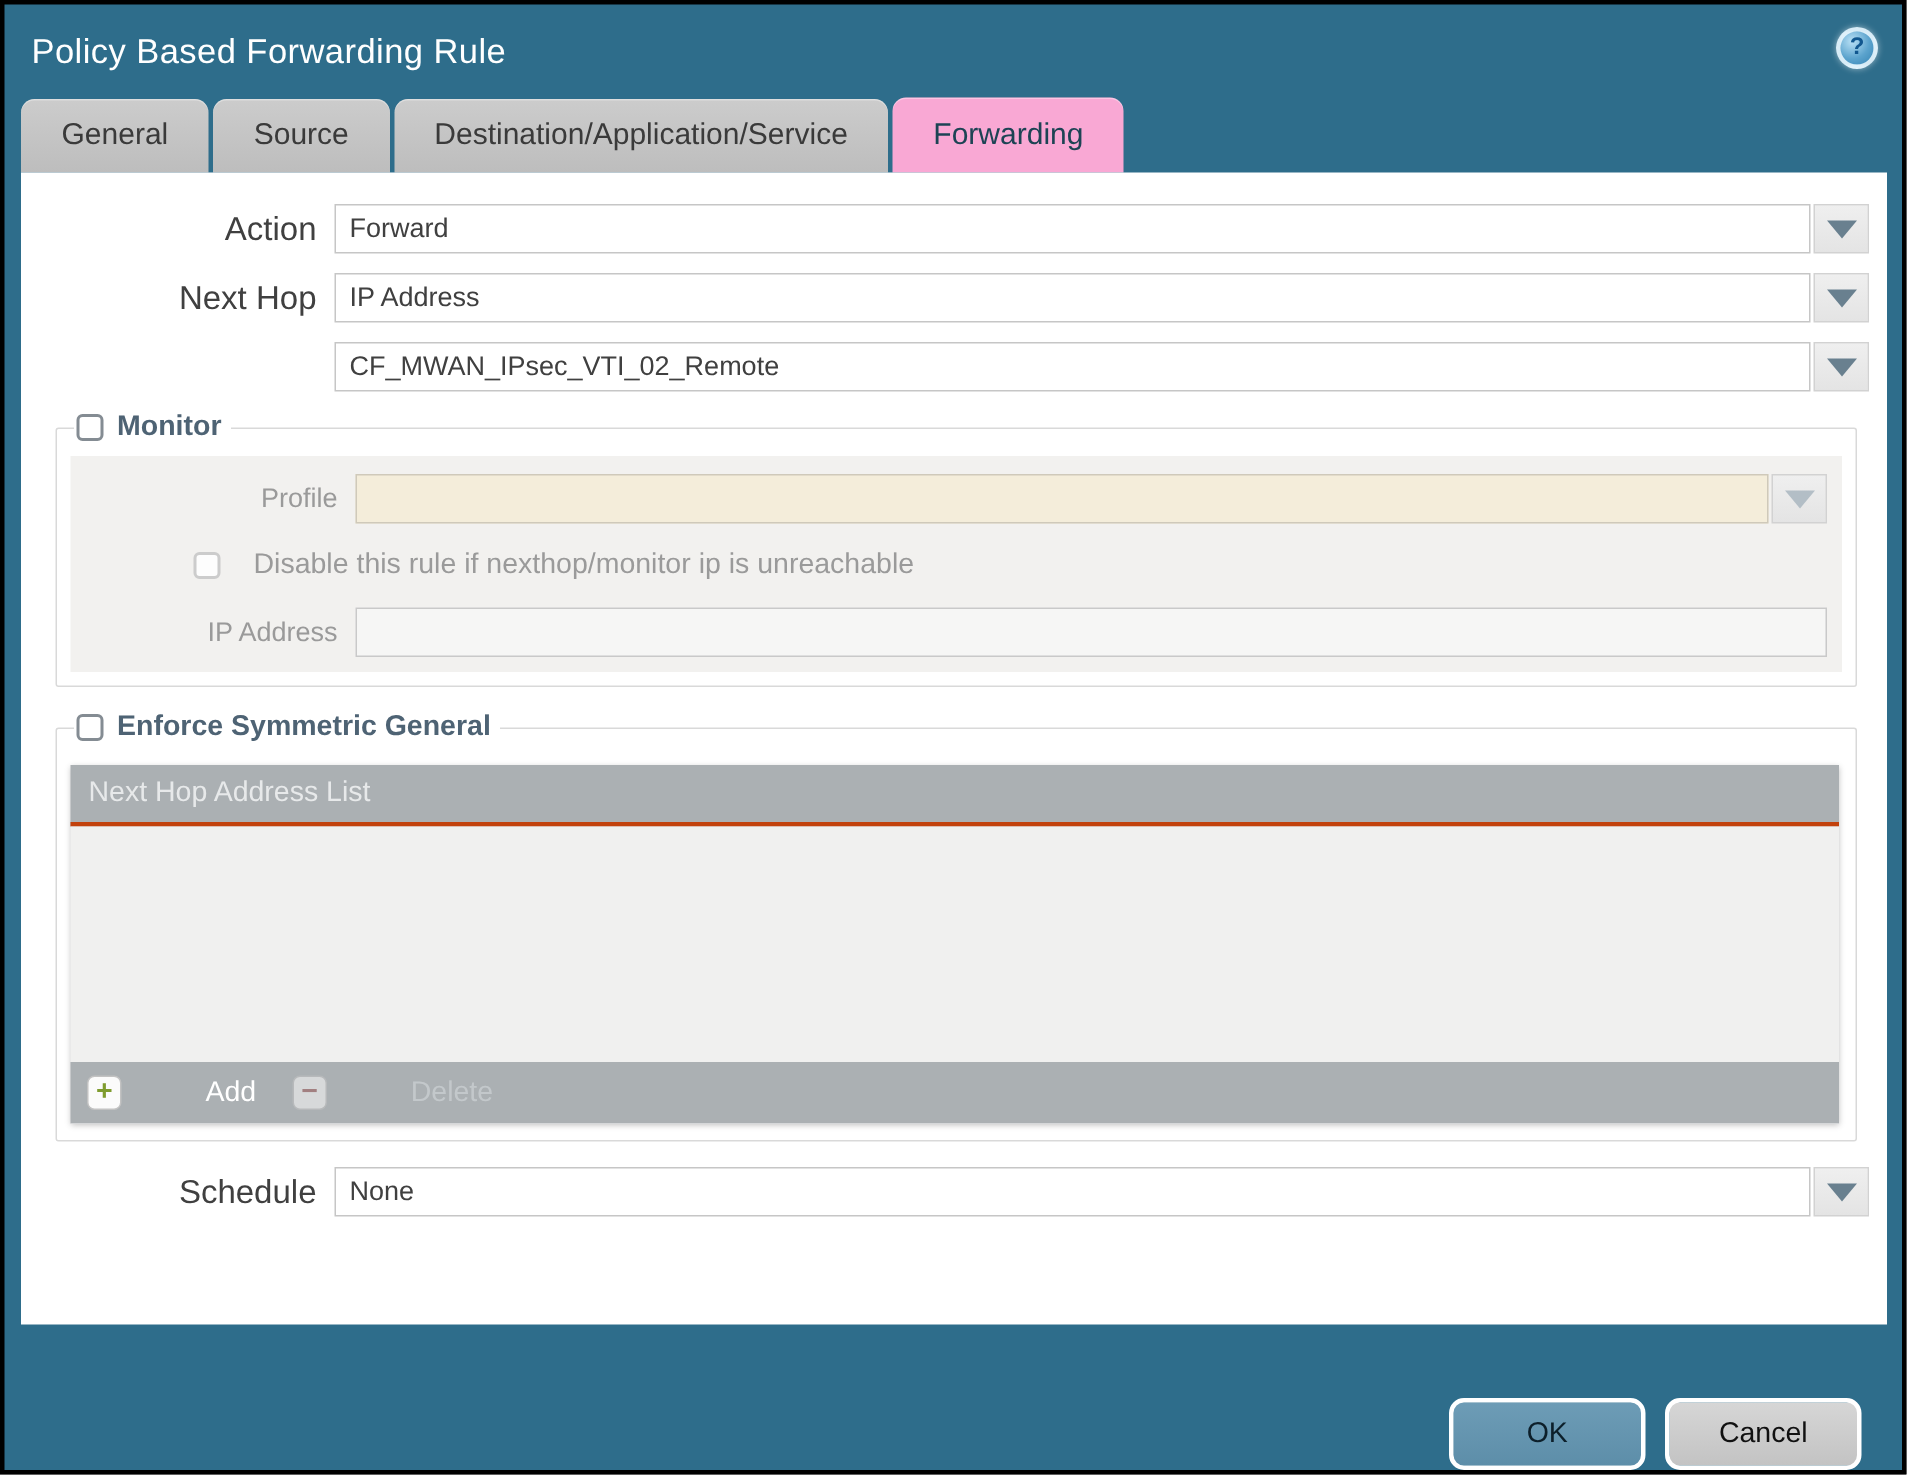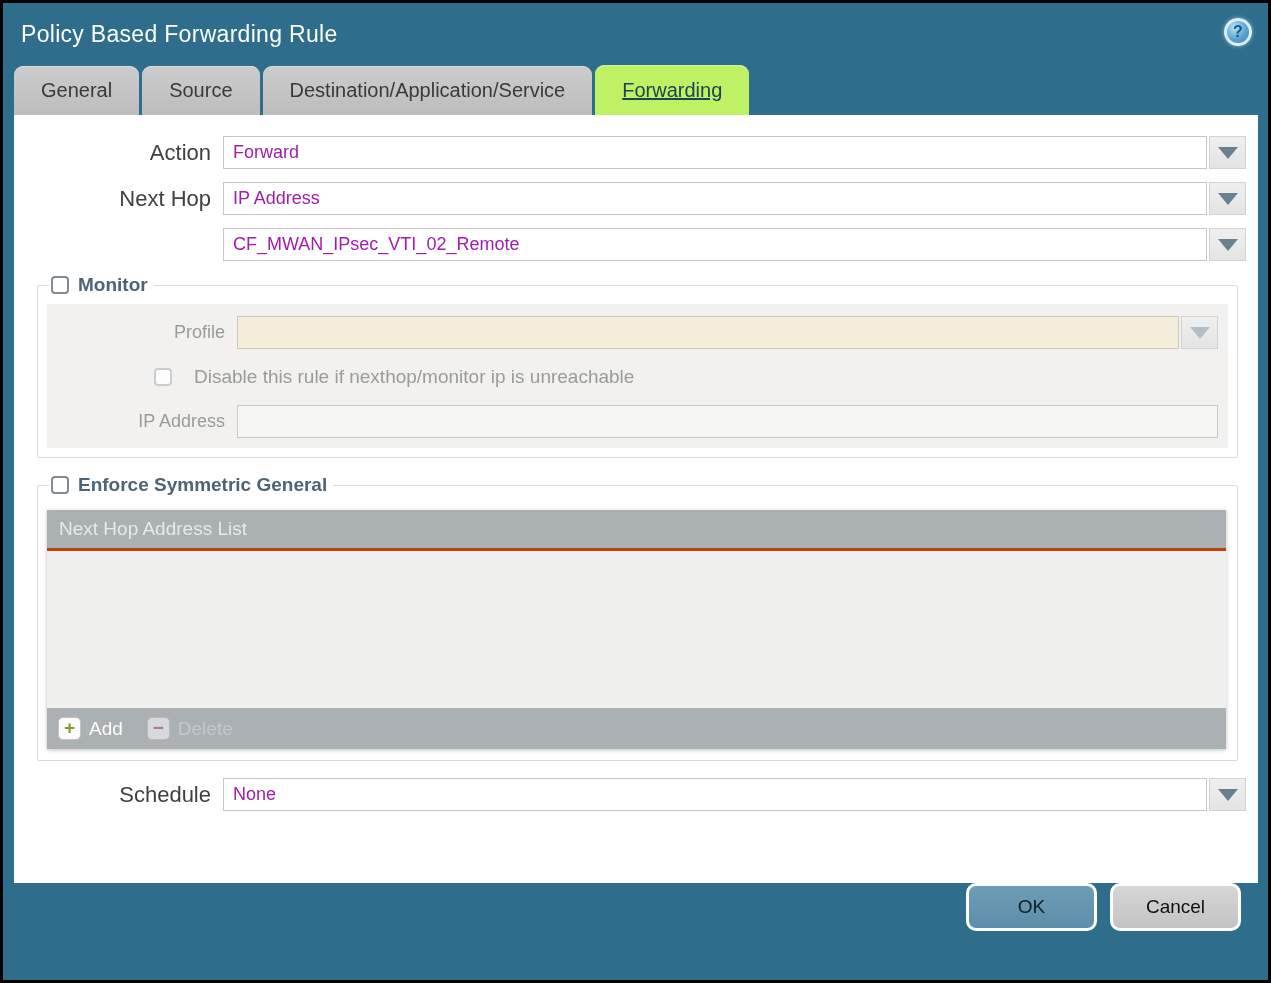--- a/index.html
+++ b/index.html
@@ -62,24 +62,23 @@
     height:49px;
     display:flex; align-items:center;
     padding:0 27px;
     font-size:20px;
     color:#3a3a3a;
     cursor:pointer;
     box-shadow:inset 0 1px 0 rgba(255,255,255,0.35);
     margin-top:44px;
   }
   .tab.active {
-    background:#bef264;
+    background:#f9a8d4;
     color:#1d4354;
     height:50px;
-    text-decoration:underline;
   }
 
   
   .content {
     background:#ffffff;
     margin:0 10px 0 11px;
     height:768px;
     padding:21px 12px 0 0;
     position:relative;
   }
@@ -96,21 +95,21 @@
     font-size:22px;
     color:#404040;
     flex:none;
   }
   .field {
     flex:1;
     height:33px;
     border:1px solid #c6c6c6;
     background:#ffffff;
     font-size:18px;
-    color:#a21caf;
+    color:#404040;
     display:flex; align-items:center;
     padding-left:9px;
   }
   .dd-btn {
     flex:none;
     width:37px; height:33px;
     margin-left:2px;
     background:linear-gradient(#efefef,#e4e4e4);
     border:1px solid #d2d2d2;
     display:flex; align-items:center; justify-content:center;
@@ -176,21 +175,21 @@
     flex:none;
   }
   .field.cream {
     background:#f4edda;
     border-color:#cfc9ba;
   }
   .field.gray-disabled {
     background:#f6f6f5;
     border-color:#c9c9c9;
   }
-  .disable-row { padding-left:107px; }
+  .disable-row { padding-left:82px; }
   .disable-text {
     font-size:19px;
     color:#9a9a9a;
     margin-left:13px;
   }
 
   
   .nh-table {
     margin:6px 2px 2px 0;
     box-shadow:0 1px 4px rgba(0,0,0,0.25);
@@ -225,31 +224,31 @@
     border-radius:5px;
     background:#fbfbfb;
     border:1px solid #c2c2c2;
     display:flex; align-items:center; justify-content:center;
     font-size:19px; font-weight:bold;
     margin-right:8px;
   }
   .plus-glyph  { color:#7f9c2f; line-height:1; margin-top:-2px; }
   .minus-glyph { color:#9b5a5a; line-height:1; margin-top:-3px; }
   .tbl-btn.disabled .tbl-icon { opacity:0.55; }
-  .tbl-label { font-size:19px; color:#ffffff; }
+  .tbl-label { font-size:19px; color:#ffffff;margin-left:48px; }
   .tbl-btn.disabled .tbl-label { color:#c3c8cb; }
 
   .schedule-row { margin-top:17px; }
 
   
   .dlg-footer {
     flex:1;
     display:flex;
     justify-content:flex-end;
-    align-items:flex-start;
+    align-items:flex-end;
     padding-right:27px;
     gap:13px;
   }
   .btn {
     height:48px;
     min-width:131px;
     border-radius:10px;
     border:3px solid #ffffff;
     font-size:19px;
     color:#0c1f2a;

